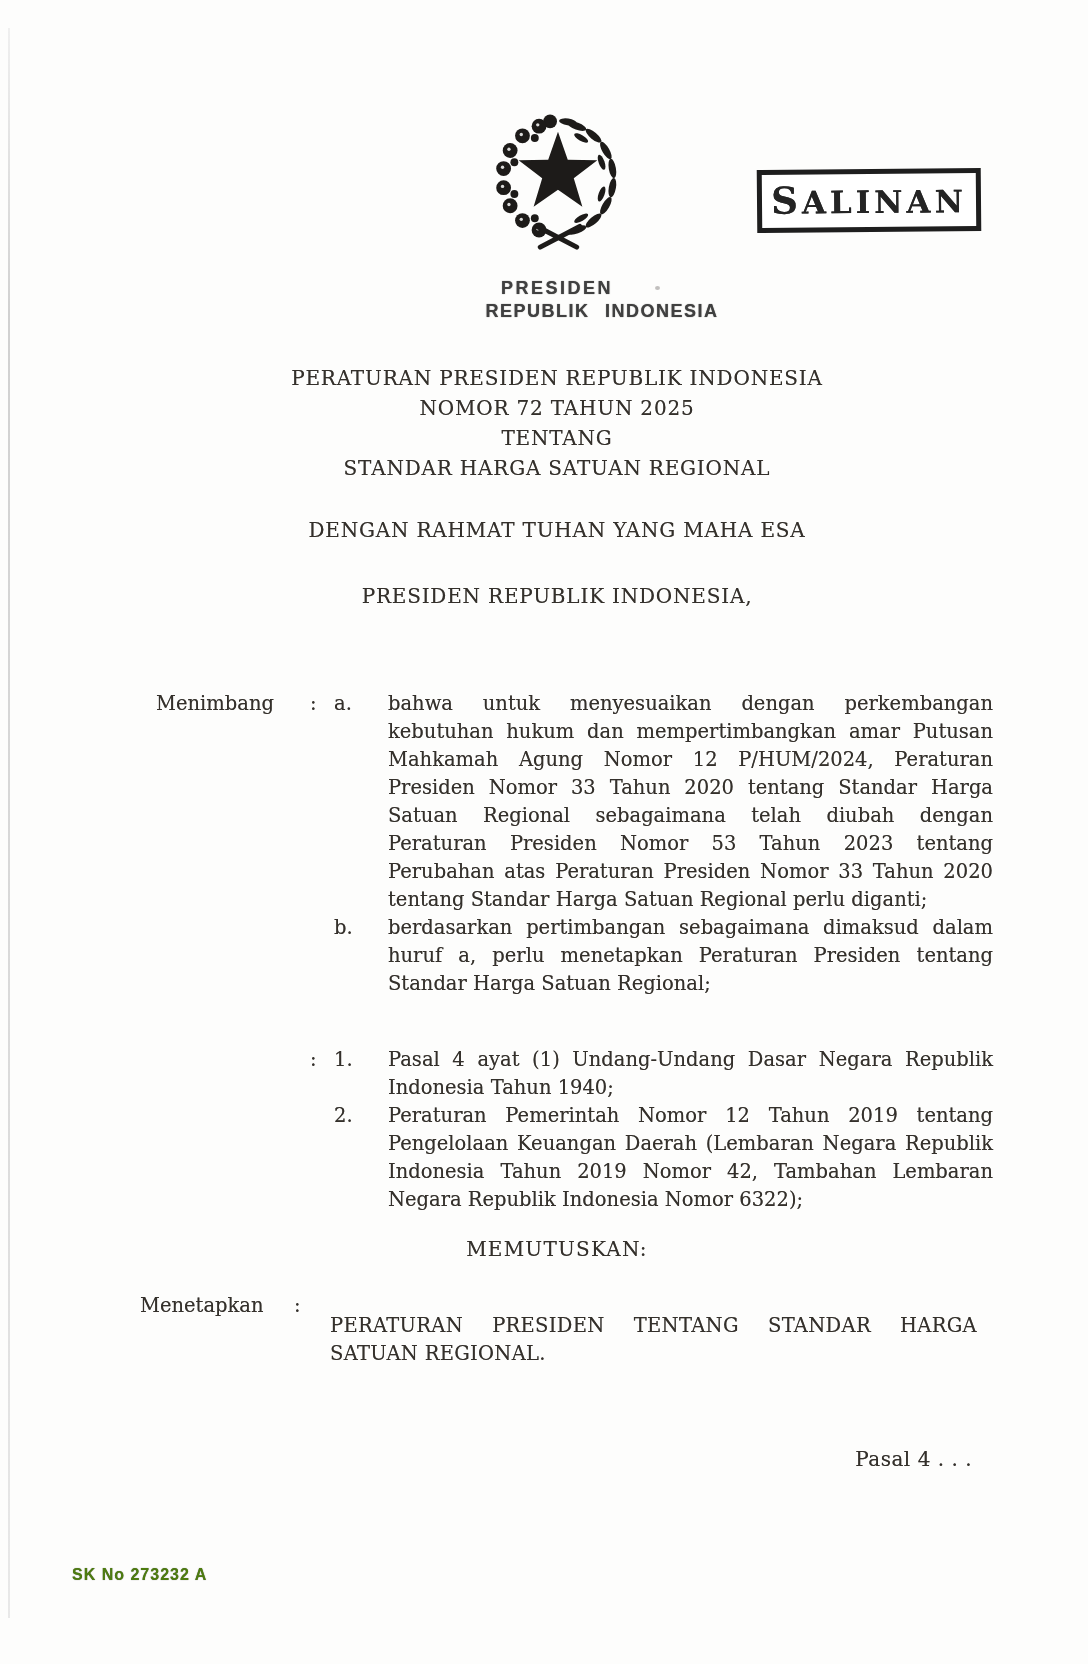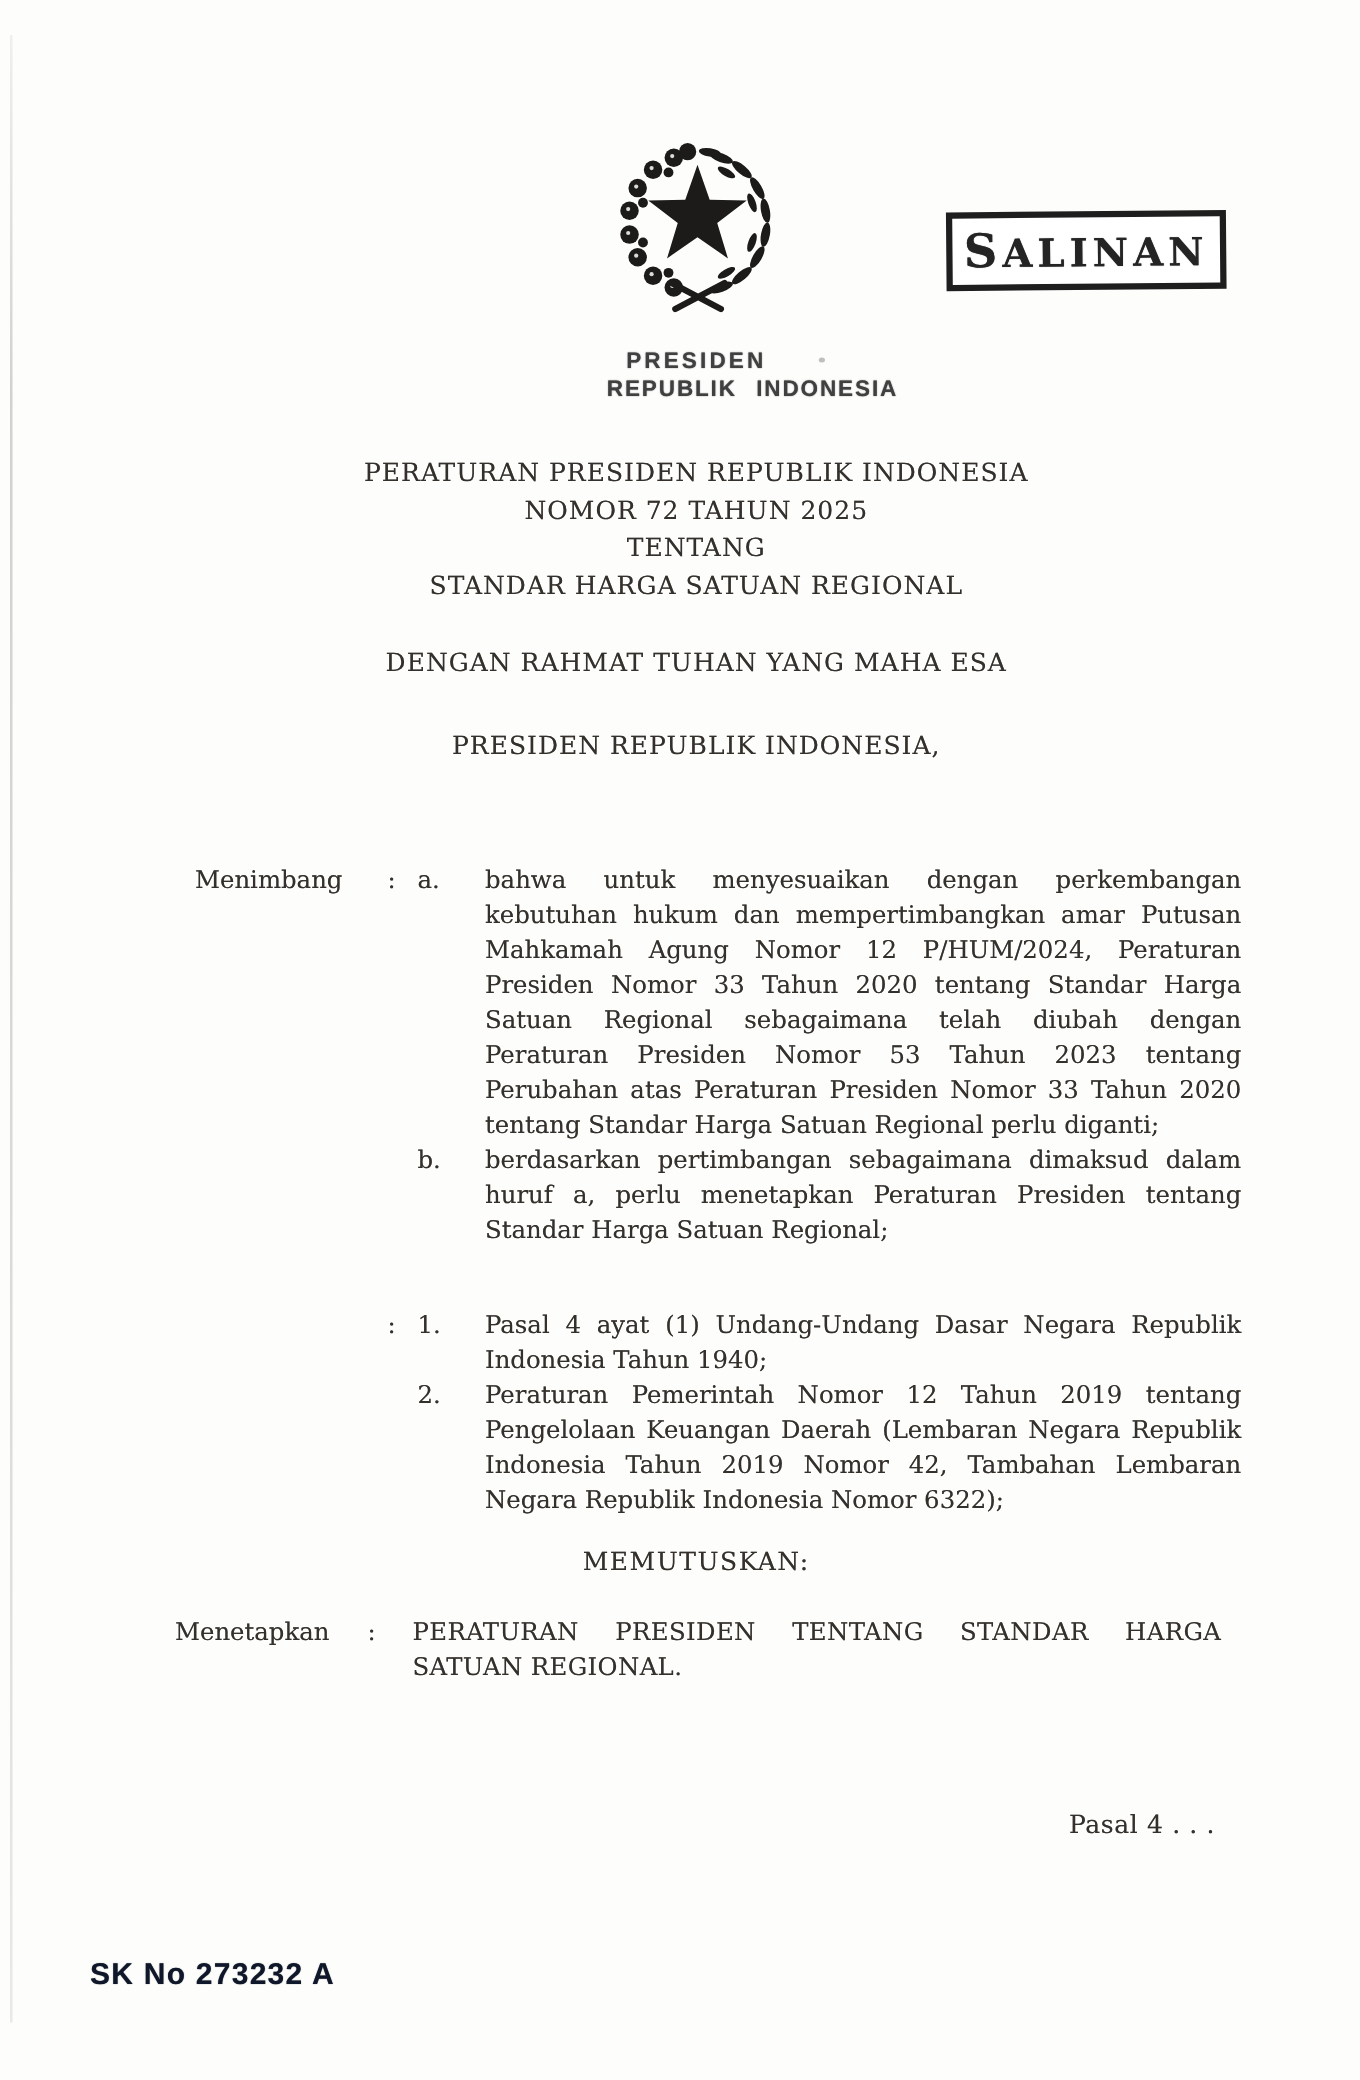--- a/index.html
+++ b/index.html
@@ -72,32 +72,32 @@
   .enact-grid{
     position:absolute;left:140px;width:837px;
     display:grid;
     grid-template-columns:154px 36px 647px;
     font-size:19.5px;line-height:28px;
   }
   .s-label{grid-column:1;}
   .s-colon{grid-column:2;}
   .s-marker{grid-column:3;}
   .s-text{grid-column:4;text-align:justify;}
-  .enact-text{grid-column:3;text-align:justify;letter-spacing:.3px;}
+  .enact-text{grid-column:3;text-align:justify;letter-spacing:.3px;margin-top:20px;}
 
   .decision{font-size:20px;letter-spacing:1.2px;}
 
   .catchword{
     position:absolute;left:672px;top:1447px;width:300px;
     text-align:right;font-size:20px;letter-spacing:.5px;
   }
   .doc-code{
     position:absolute;left:72px;top:1566px;
     font-family:"Liberation Sans","DejaVu Sans",sans-serif;
-    font-weight:bold;font-size:24px;letter-spacing:1px;color:#0f172a;
+    font-weight:bold;font-size:16px;letter-spacing:1px;color:#4d7c0f;
     text-shadow:0 0 .8px rgba(25,24,23,.7);
   }
 </style>
 </head>
 <body>
 
 <div class="page">
 
   <div class="edge-line"></div>
   <div class="dot-artifact"></div>

